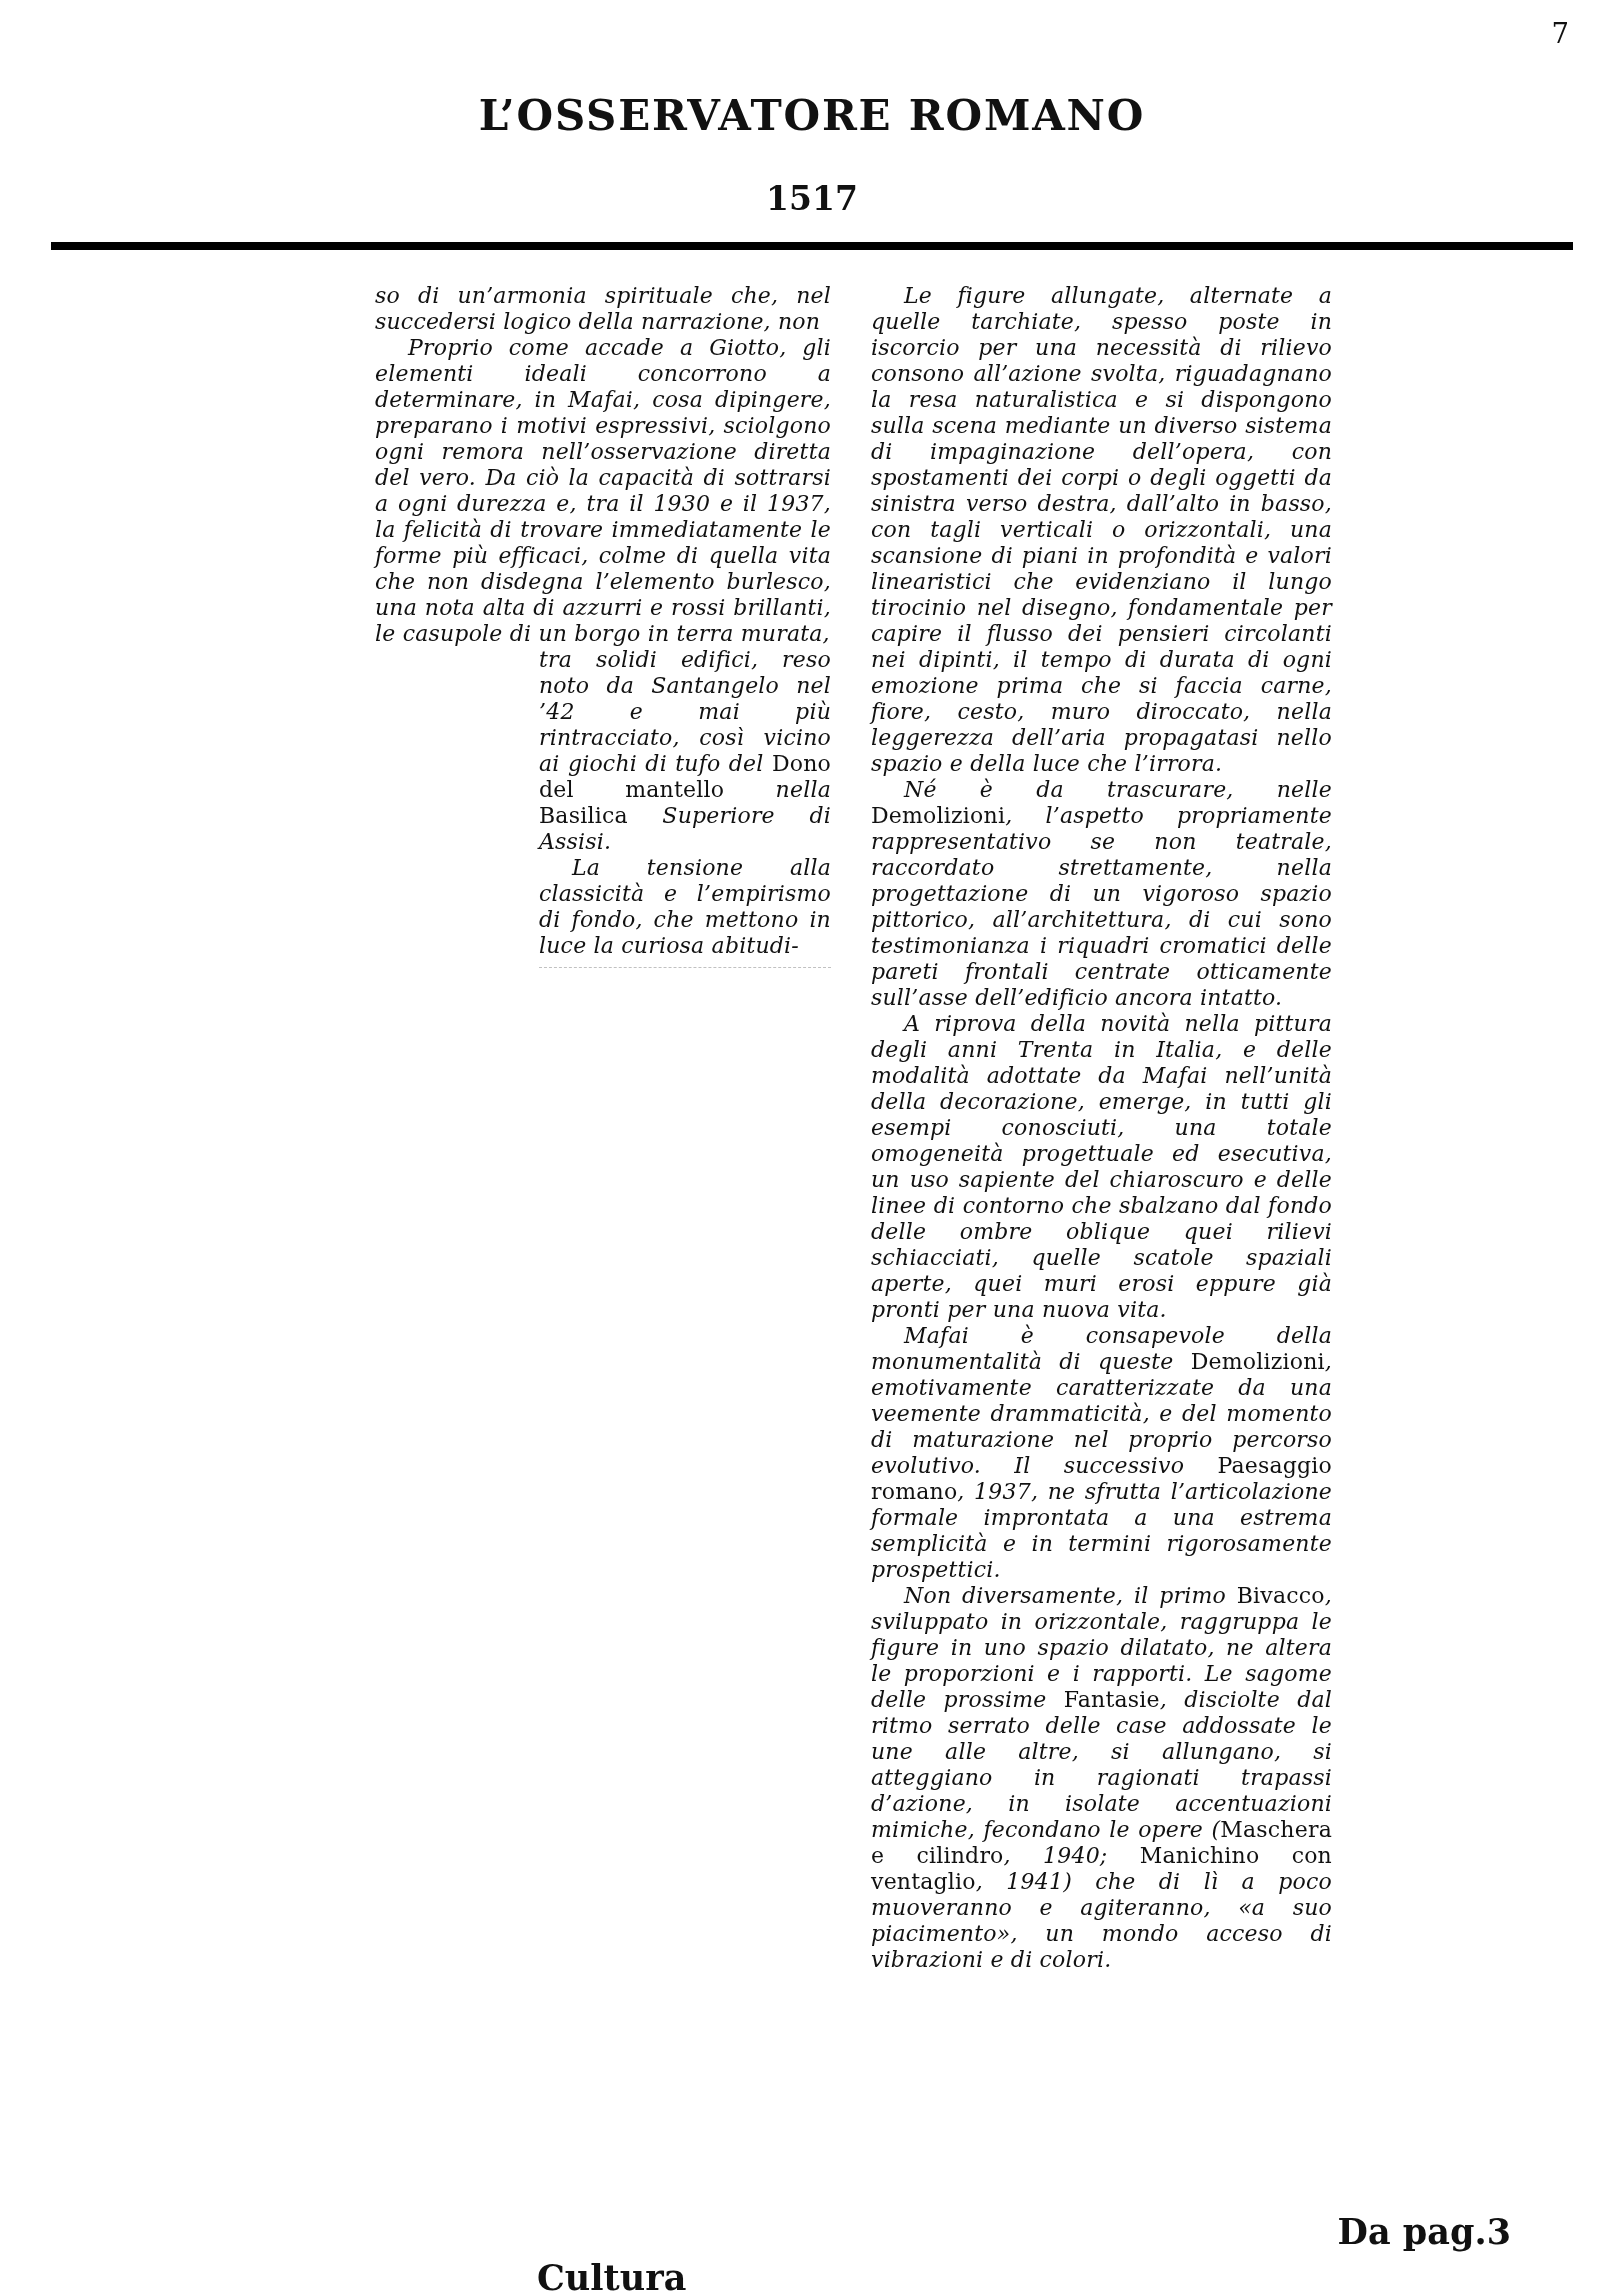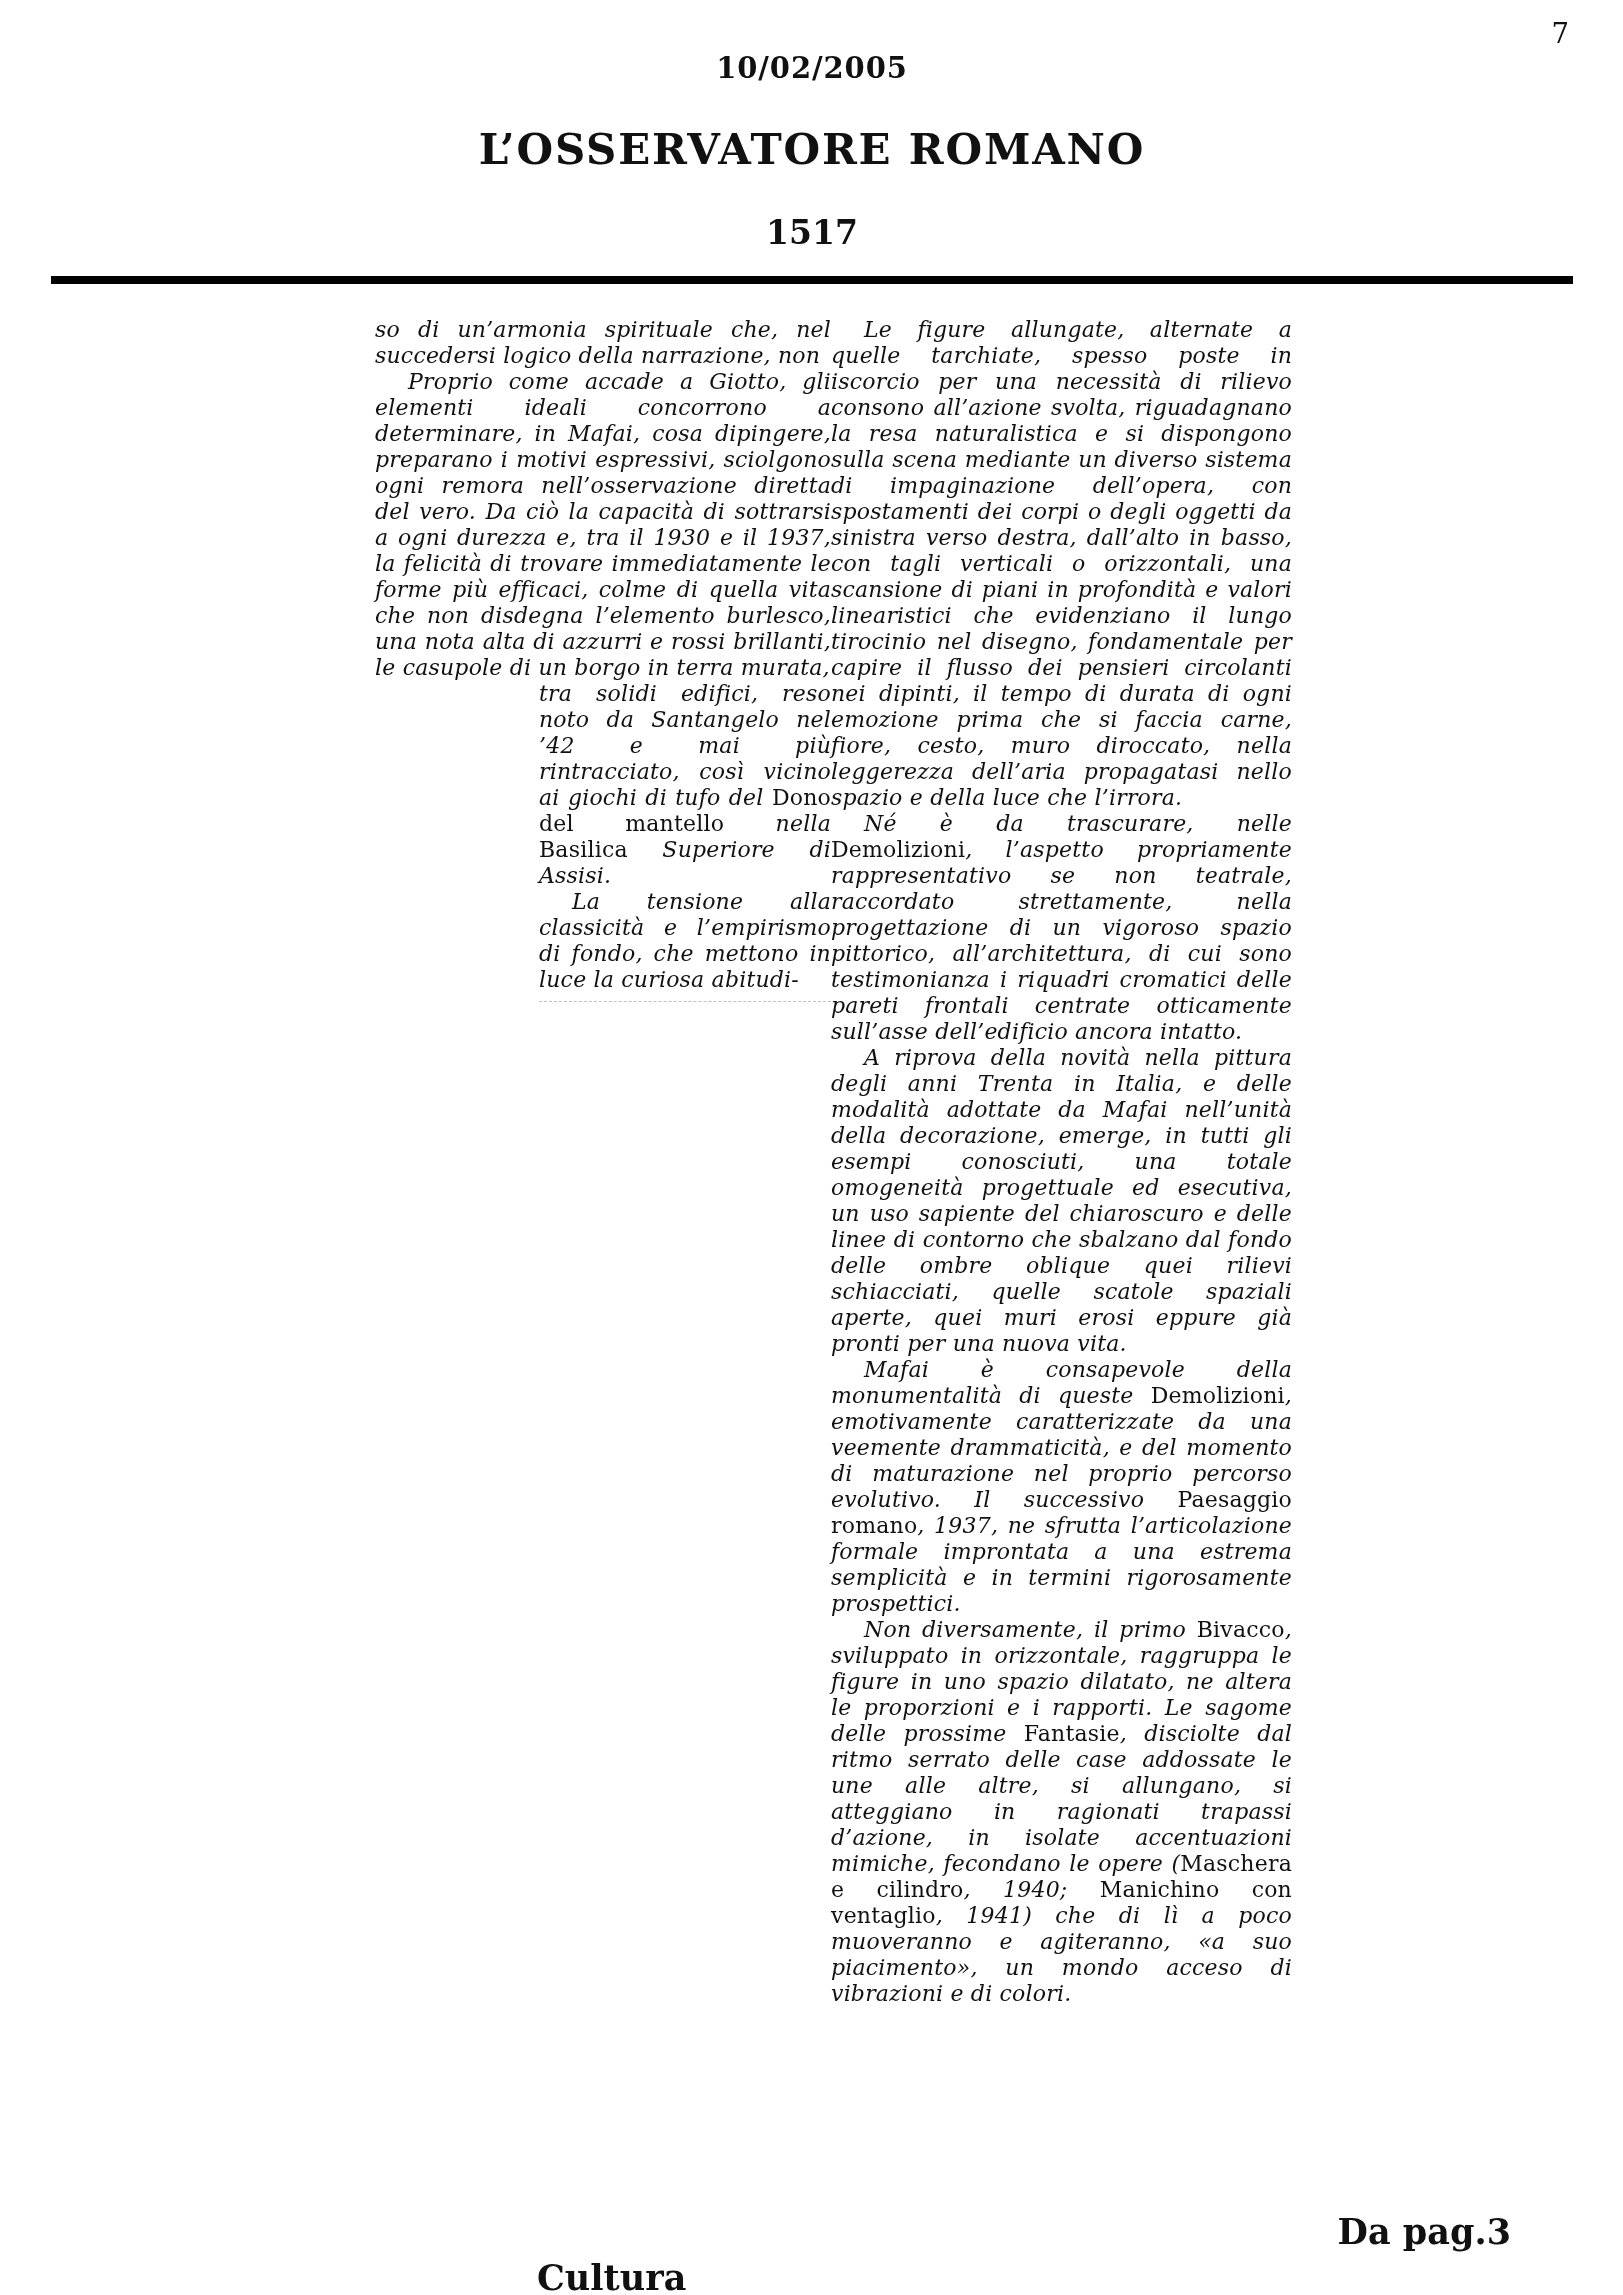--- a/index.html
+++ b/index.html
@@ -41,20 +41,21 @@
     font-size: 33px;
   }
   .rule {
     border: none;
     height: 8.3px;
     background: #000000;
     margin: 24px 51px 0 51px;
   }
   .columns {
     display: flex;
+    gap: 40px;
     margin: 33px 0 0 375px;
   }
   .col { text-align: justify; }
   .col-left  { width: 456px; }
   .col-right { width: 461px; }
   .p {
     margin: 0;
     font-style: italic;
     font-size: 22px;
     line-height: 26px;
@@ -97,21 +98,20 @@
   }
 </style>
 </head>
 <body>
 
 <div class="page">
 
   <div class="page-number">7</div>
 
   <header>
-    <div class="date">10/02/2005</div>
     <h1 class="masthead">L’OSSERVATORE ROMANO</h1>
     <div class="issue">1517</div>
   </header>
 
   <hr class="rule">
 
   <main class="columns">
 
     <section class="col col-left">
       <p class="p">so di un’armonia spirituale che, nel succedersi logico della narrazione, non</p>

